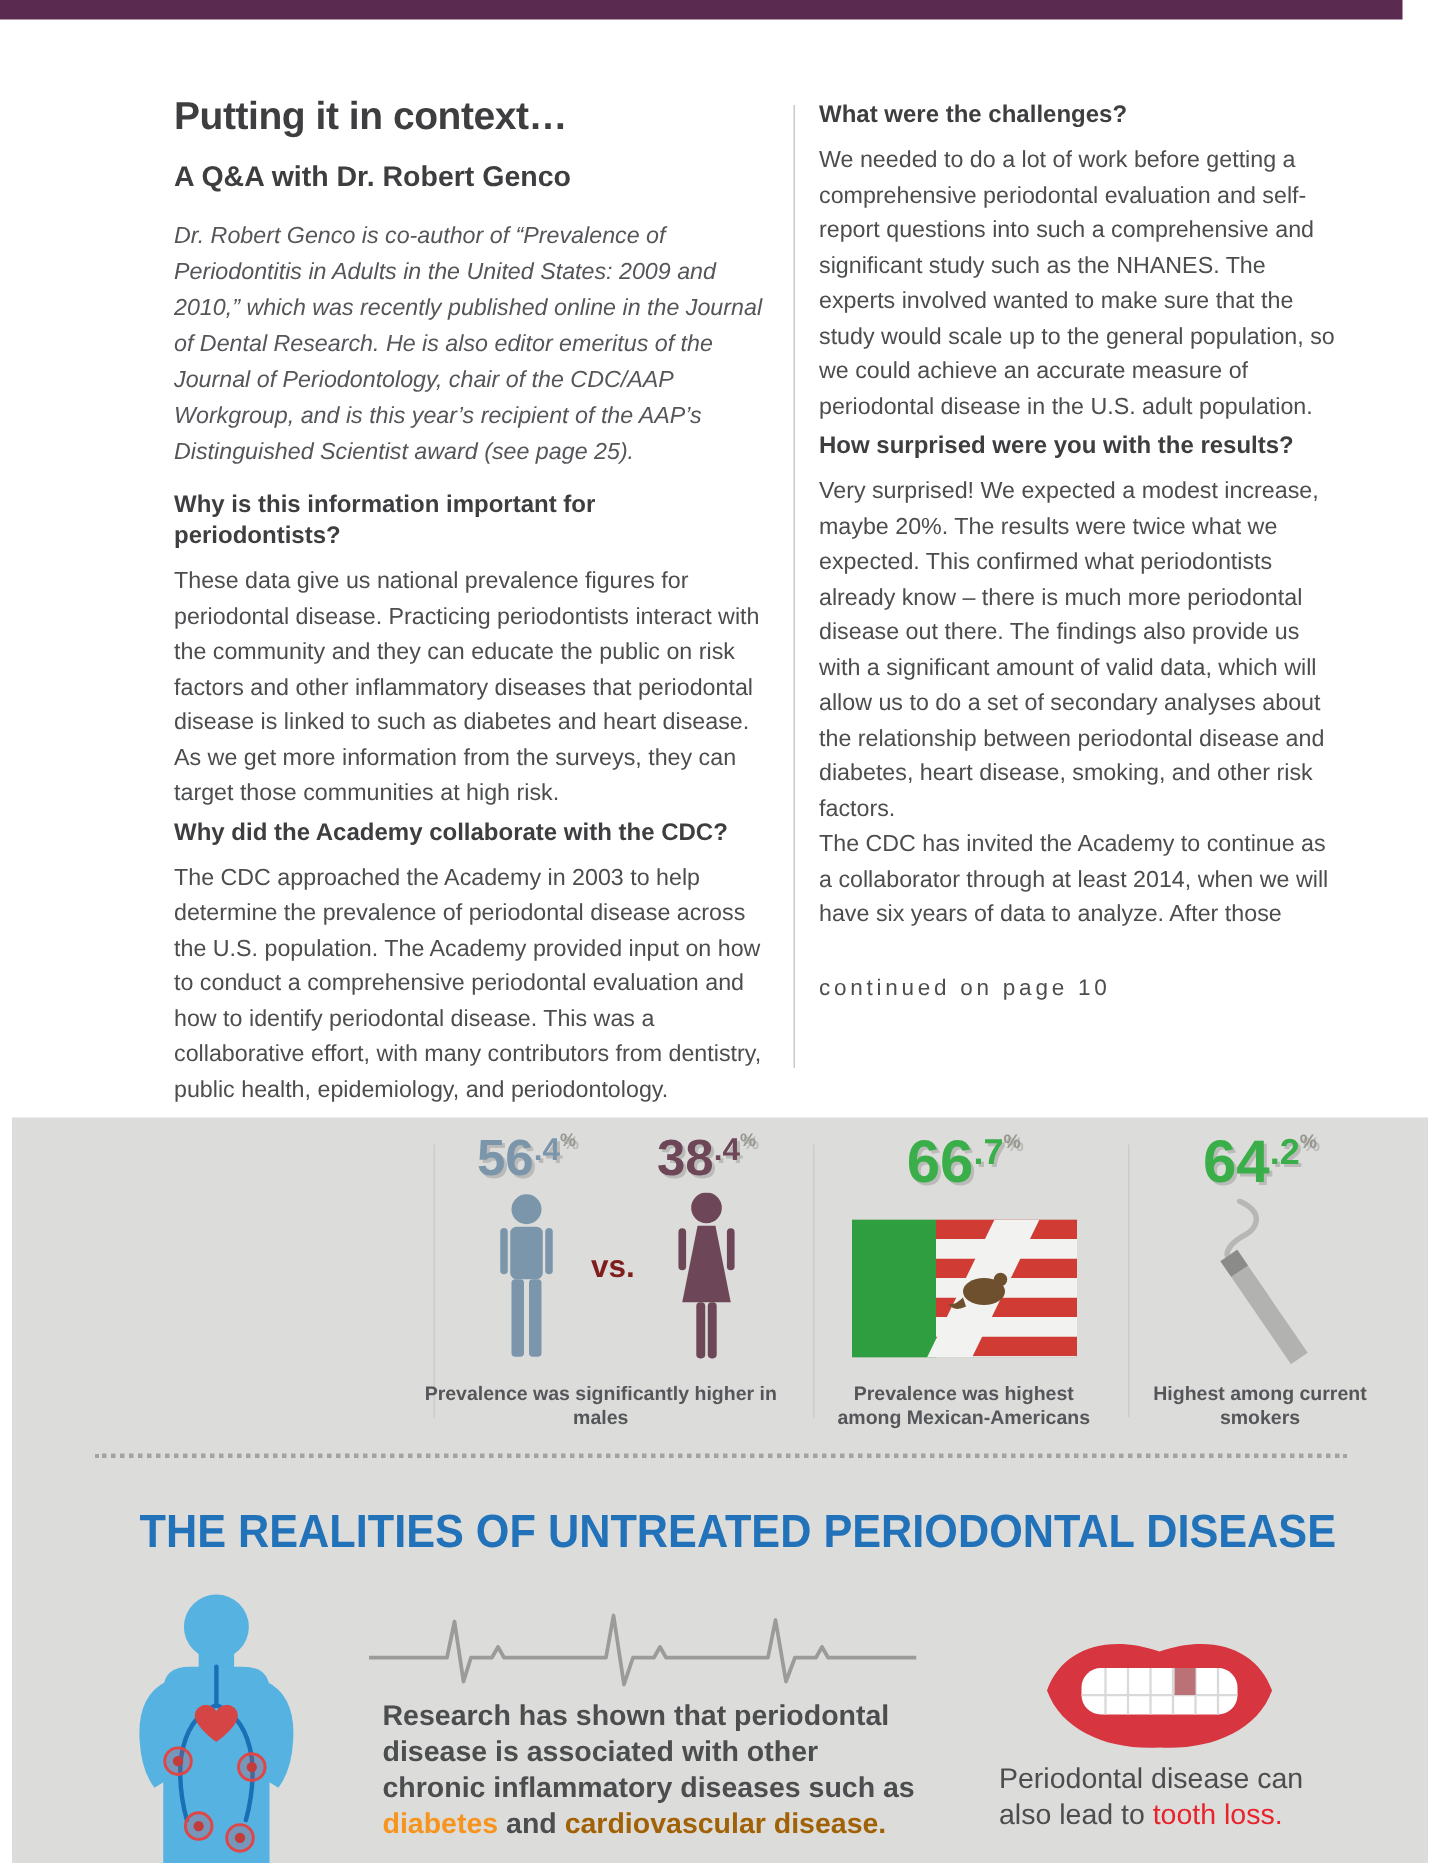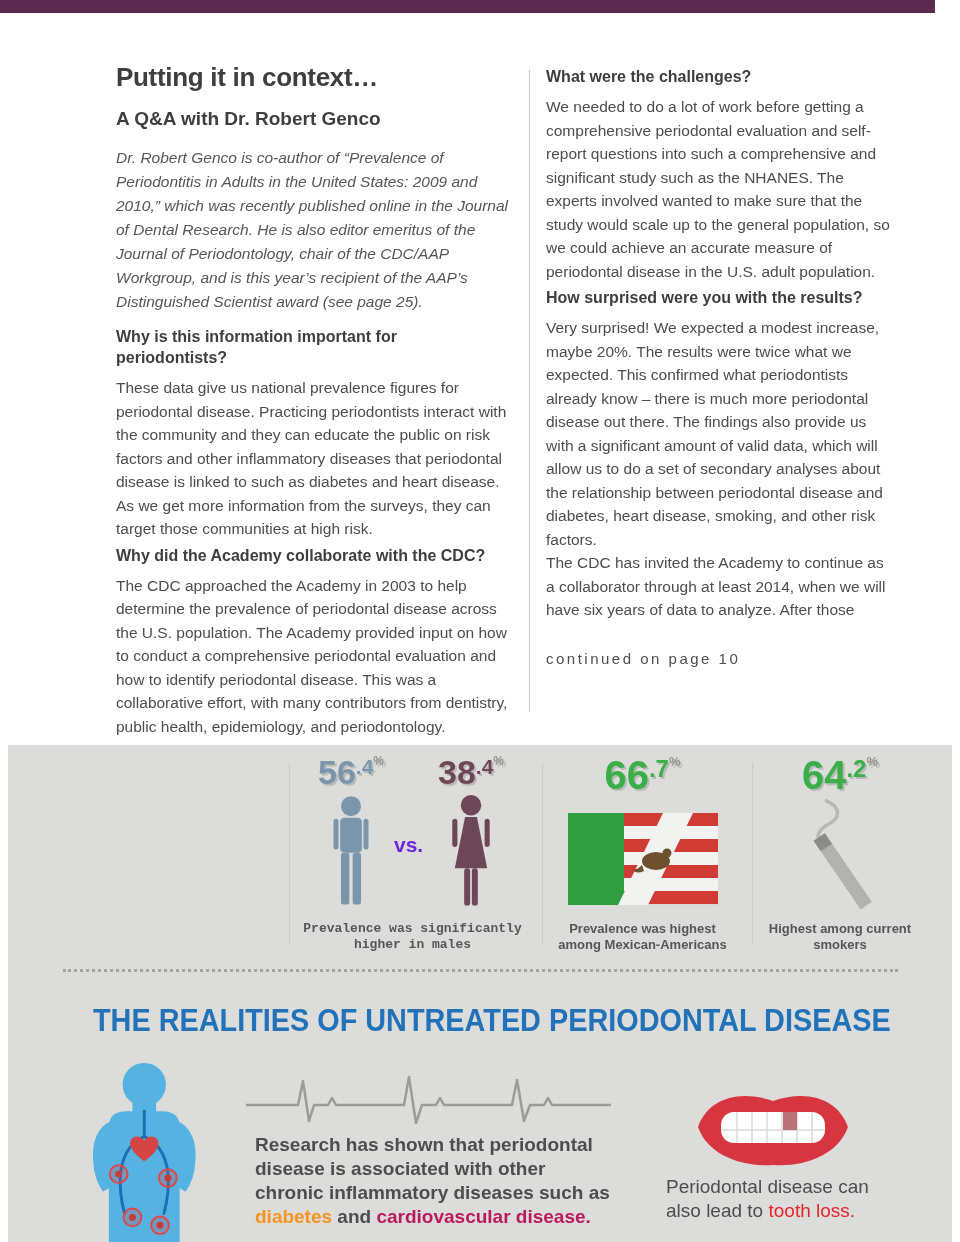--- a/index.html
+++ b/index.html
@@ -49,21 +49,21 @@
   .gender-col.female { left:134px; }
   .gender-col svg { display:block; margin:4px auto 0; }
   .vs { position:absolute; left:99px; top:80px; font-size:21px; font-weight:bold; }
 
   .stat-ethnicity { position:absolute; left:542px; top:8px; width:185px; text-align:center; }
   .stat-ethnicity svg { display:block; margin:16px auto 0; }
   .stat-smokers { position:absolute; left:752px; top:8px; width:160px; text-align:center; }
   .stat-smokers svg { display:block; margin:2px auto 0; }
 
   .caption { position:absolute; top:176px; font-size:13px; font-weight:bold; color:#55565a; text-align:center; line-height:16px; }
-  .caption-gender    { left:287px; width:235px;font-family:Liberation Mono, monospace; }
+  .caption-gender    { left:275px; width:235px; }
   .caption-ethnicity { left:542px; width:185px; }
   .caption-smokers   { left:752px; width:160px; }
 
   .stat-divider { position:absolute; top:18px; width:1px; height:182px; background:#cbcbc9; }
   .divider-1 { left:281px; } .divider-2 { left:534px; } .divider-3 { left:744px; }
 
   .dotted-divider { position:absolute; left:55px; top:224px; width:835px; border-top:3px dotted #a3a3a1; }
 
   .realities { position:absolute; left:85px; top:258px; font-size:31px; font-weight:bold; white-space:nowrap;
                transform:scaleX(0.93); transform-origin:left top; }
@@ -122,21 +122,21 @@
         <g fill="#7b96ab">
           <circle cx="30" cy="12" r="12"></circle>
           <rect x="17" y="26" width="26" height="42" rx="5"></rect>
           <rect x="9" y="27" width="6" height="37" rx="3"></rect>
           <rect x="45" y="27" width="6" height="37" rx="3"></rect>
           <rect x="18" y="68" width="10" height="62" rx="3"></rect>
           <rect x="32" y="68" width="10" height="62" rx="3"></rect>
         </g>
       </svg>
     </div>
-    <span class="vs" style="color: #6d28d9;">vs.</span>
+    <span class="vs" style="color: #7f1d1d;">vs.</span>
     <div class="gender-col female">
       <div class="num num-md"><span class="main" style="color: rgb(109, 71, 87);">38</span><span class="dec" style="color: rgb(109, 71, 87);">.4</span><span class="pct">%</span></div>
       <svg width="52" height="114" viewBox="0 0 60 134">
         <g fill="#6d4757">
           <circle cx="30" cy="12" r="12"></circle>
           <polygon points="23,26 37,26 49,86 11,86"></polygon>
           <rect x="8" y="28" width="6" height="33" rx="3"></rect>
           <rect x="46" y="28" width="6" height="33" rx="3"></rect>
           <rect x="22" y="86" width="7" height="44" rx="3"></rect>
           <rect x="31" y="86" width="7" height="44" rx="3"></rect>
@@ -224,17 +224,17 @@
       <line x1="59" y1="27" x2="59" y2="58"></line>
       <line x1="74" y1="27" x2="74" y2="58"></line>
       <line x1="89" y1="27" x2="89" y2="58"></line>
       <line x1="104" y1="27" x2="104" y2="58"></line>
       <line x1="119" y1="27" x2="119" y2="58"></line>
       <line x1="28" y1="45" x2="132" y2="45"></line>
     </g>
     <rect x="90" y="27" width="14" height="18" fill="#ba7277"></rect>
   </svg>
 
-  <p class="research-text"><span>Research has shown that periodontal disease is associated with other chronic inflammatory diseases such as </span><span style="color: rgb(247, 148, 30);">diabetes</span><span> and </span><span style="color: #be185d;">cardiovascular disease.</span></p>
+  <p class="research-text"><span>Research has shown that periodontal disease is associated with other chronic inflammatory diseases such as </span><span style="color: rgb(247, 148, 30);">diabetes</span><span> and </span><span style="color: #a16207;">cardiovascular disease.</span></p>
 
   <p class="tooth-text"><span>Periodontal disease can also lead to </span><span style="color: rgb(232, 35, 43);">tooth loss.</span></p>
 
 </div>
 
 </body></html>

